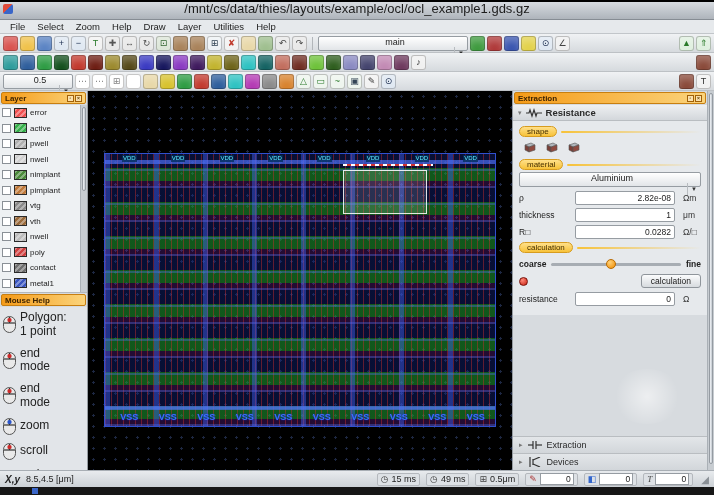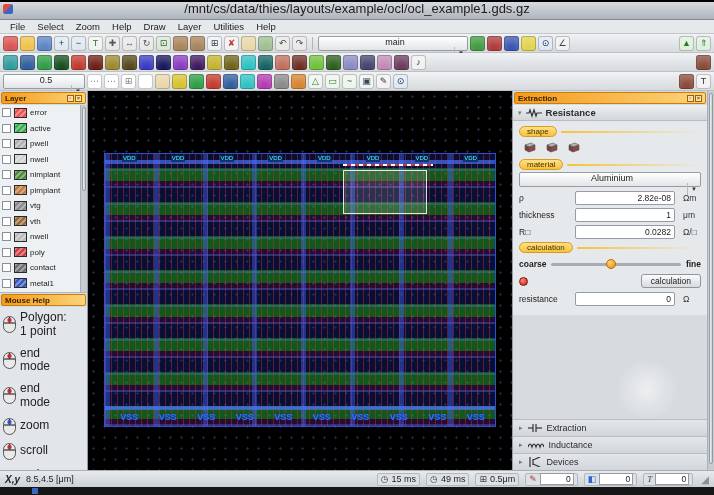--- a/index.html
+++ b/index.html
@@ -26,21 +26,21 @@
   .grp { display:contents; }
   .tbicon { width:15px; height:15px; flex:0 0 15px; border-radius:3px; display:flex; align-items:center; justify-content:center;
     box-shadow: inset 0 0 0 1px rgba(0,0,0,.22), inset 0 6px 6px rgba(255,255,255,.25); background:#ccc; cursor:pointer; }
   .tbicon .g { font-size:9px; line-height:1; color:#222; }
   .tbsep { width:1px; height:13px; background:#b2b6ba; margin:0 3px; flex:0 0 1px; }
   .spacer { flex:1; }
   .combo { height:15px; background:linear-gradient(#ffffff,#e2e5e8); border:1px solid #969ca2; border-radius:2px;
     font-size:9px; color:#222; display:flex; align-items:center; padding:0 0 0 4px; cursor:pointer;flex-direction:column; }
   .combo .arrow { margin-left:auto; font-size:6px; color:#333; border-left:1px solid #b8bcc0; padding:0 3px; line-height:13px; }
   .combo-main { width:150px; }
-  .combo-grid { width:82px; }
+  .combo-grid { width:70px; }
 
   
   .main { flex:1; display:flex; min-height:0; }
 
   
   .left-panel { width:88px; background:#d7dbdf; border-right:1px solid #969ca2; display:flex; flex-direction:column; }
   .panel-header { height:12px; margin:1px; border:1px solid #c87f10; border-radius:2px;
     background:linear-gradient(90deg,#f59b18,#fbd47c); display:flex; align-items:center; padding:0 3px;
     font-size:8px; font-weight:bold; color:#3d2300; }
   .ph-btns { margin-left:auto; display:flex; gap:1px; }
@@ -621,27 +621,20 @@
             <svg width="14" height="10" viewBox="0 0 14 10">
               <line x1="0" y1="5" x2="5" y2="5"></line>
                 <line x1="5" y1="1" x2="5" y2="9"></line>
               <line x1="8" y1="1" x2="8" y2="9"></line>
                 <line x1="8" y1="5" x2="14" y2="5"></line>
             </svg>
             <span>Extraction</span>
           </div>
           <div class="collapsed">
             <span class="disc">▸</span>
-            <svg width="16" height="10" viewBox="0 0 16 10">
-              <path d="M0,7 q2,-6 4,0 q2,-6 4,0 q2,-6 4,0 q2,-6 4,0"></path>
-            </svg>
-            <span>Inductance</span>
-          </div>
-          <div class="collapsed">
-            <span class="disc">▸</span>
             <svg width="14" height="10" viewBox="0 0 14 10">
               <line x1="2" y1="0" x2="2" y2="10"></line>
                 <line x1="5" y1="2" x2="5" y2="8"></line>
               <line x1="5" y1="3" x2="12" y2="0"></line>
                 <line x1="5" y1="7" x2="12" y2="10"></line>
             </svg>
             <span>Devices</span>
           </div>
         </div>
 

